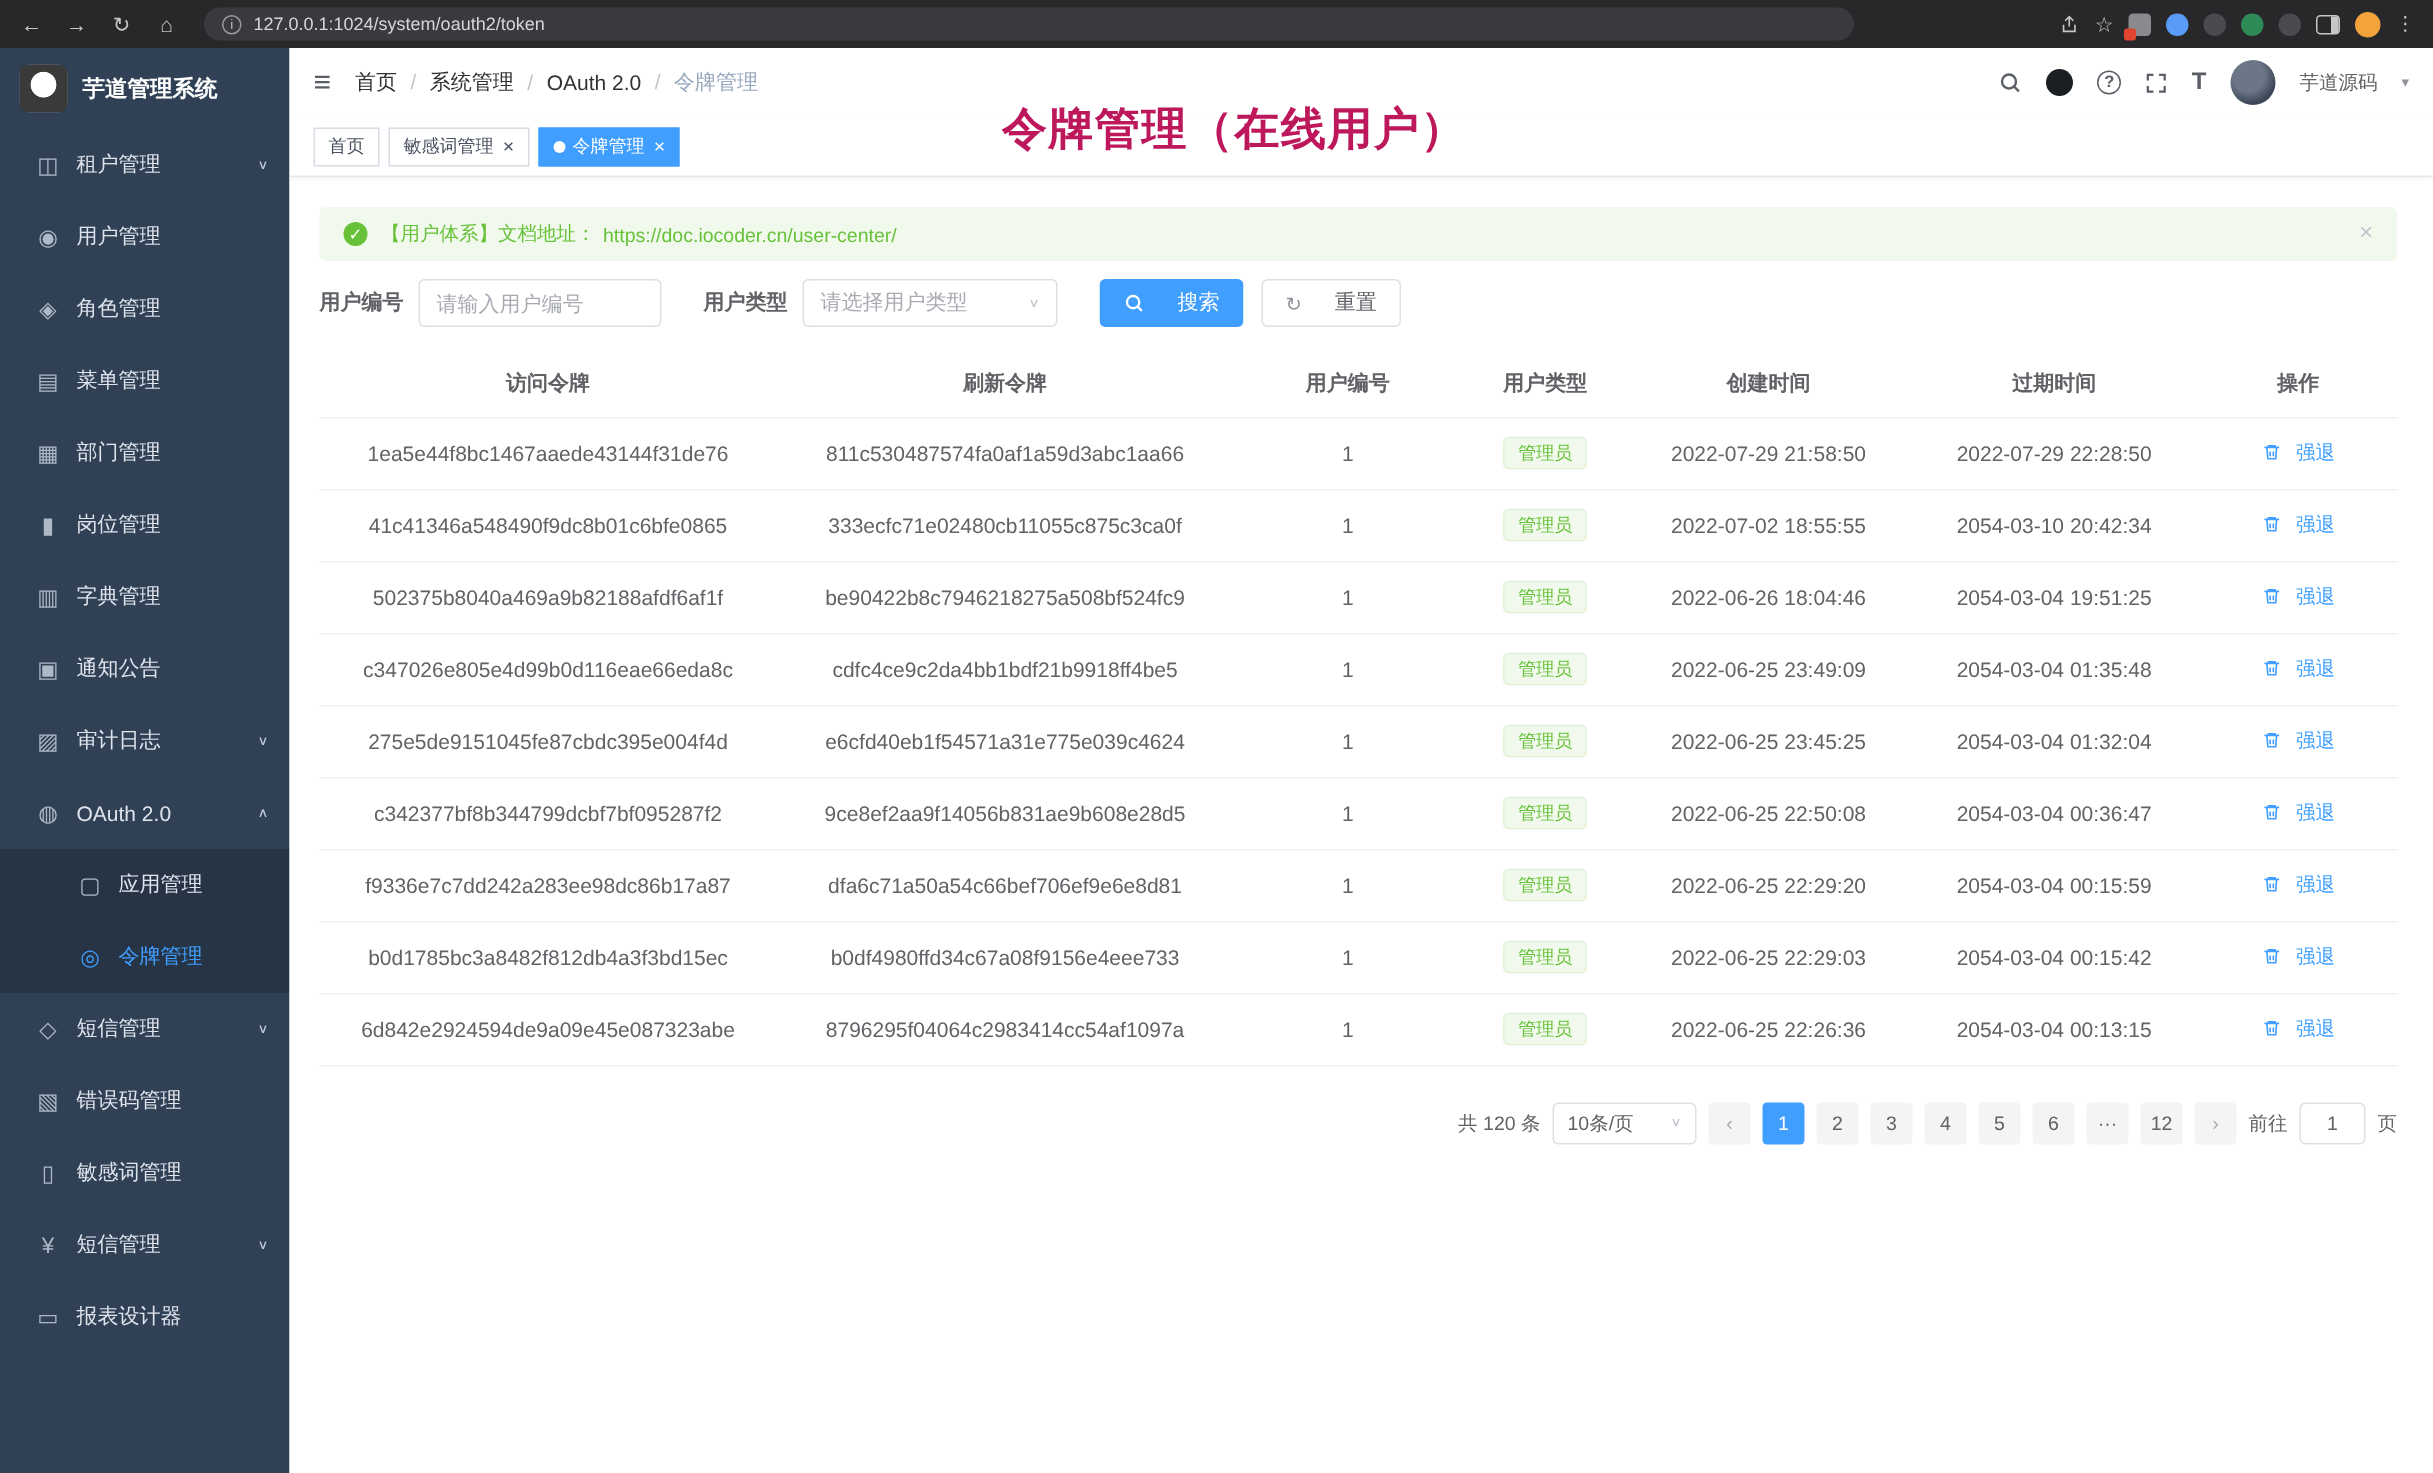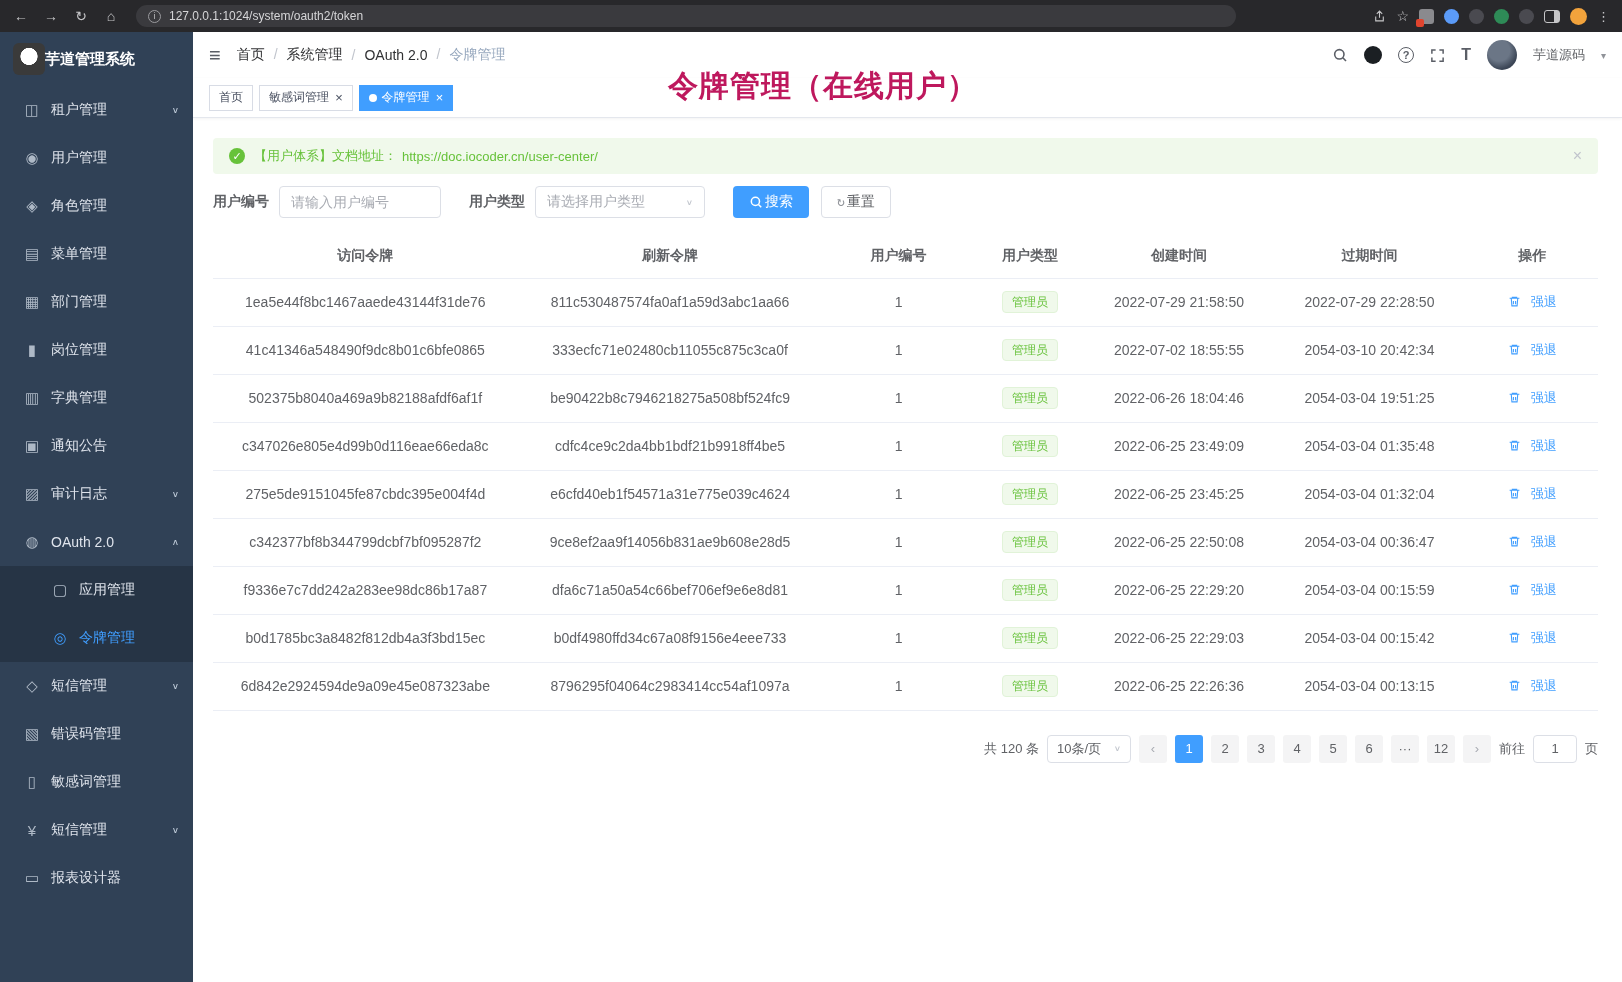--- a/index.html
+++ b/index.html
@@ -27,21 +27,21 @@
   .panel-ic { width:16px; height:13px; border:1.5px solid #c6c6c8; border-radius:3px; position:relative; cursor:pointer; }
   .panel-ic::after { content:""; position:absolute; right:0; top:0; bottom:0; width:5px; background:#c6c6c8; }
   .b-avatar { width:17px; height:17px; border-radius:50%; background:#f2a33c; cursor:pointer; }
   .kebab { color:#c6c6c8; font-size:13px; cursor:pointer; }
 
   
   .app { display:flex; height:950px; }
 
   
   .sidebar { width:193px; background:#304156; flex-shrink:0; color:#dfe4ec; overflow:hidden; }
-  .logo-row { height:54px; display:flex; align-items:center; padding:0 13px; cursor:pointer; }
+  .logo-row { height:54px; display:flex; align-items:center; gap:10px; padding:0 13px; cursor:pointer; }
   .logo-img { width:32px; height:32px; border-radius:6px; background:#e9e2d5; flex-shrink:0;
               background-image:radial-gradient(circle at 50% 42%, #fff 34%, #3a3a3a 36%, #3a3a3a 100%); }
   .app-title { color:#fff; font-size:15px; font-weight:bold; white-space:nowrap; }
   .menu-item { height:48px; display:flex; align-items:center; padding:0 14px 0 20px;
                font-size:14px; cursor:pointer; color:#dfe4ec; }
   .mi-icon { width:24px; font-size:15px; color:#aeb9c6; margin-right:7px; text-align:center; flex-shrink:0; }
   .mi-label { flex:1; white-space:nowrap; }
   .mi-chevron { font-size:10px; color:#bfcbd9; transform:scaleY(.85); }
   .menu-item.sub { background:#263445; padding-left:48px; }
   .menu-item.active { color:#409eff; }
@@ -92,39 +92,39 @@
   .f-label { font-size:14px; font-weight:bold; color:#606266; margin-right:10px; white-space:nowrap; }
   .f-input { width:162px; height:32px; border:1px solid #dcdfe6; border-radius:4px; padding:0 11px;
              font-size:14px; color:#606266; outline:none; font-family:inherit; }
   .f-input::placeholder { color:#a8abb2; }
   .select { width:170px; height:32px; border:1px solid #dcdfe6; border-radius:4px; background:#fff;
             display:flex; align-items:center; justify-content:space-between; padding:0 11px;
             color:#a8abb2; font-size:14px; cursor:pointer; }
   .select .caret { color:#c0c4cc; font-size:10px; transform:scaleY(.8); }
   .gap-lg { margin-left:28px; }
   .btn { height:32px; border-radius:4px; font-size:14px; display:inline-flex; align-items:center;
-         gap:2px; padding:0 15px; cursor:pointer; border:1px solid transparent; font-family:Liberation Mono, monospace; }
+         gap:22px; padding:0 15px; cursor:pointer; border:1px solid transparent; font-family:Liberation Sans, sans-serif; }
   .btn-primary { background:#409eff; color:#fff; margin-left:28px; }
   .btn-plain { background:#fff; border-color:#dcdfe6; color:#606266; margin-left:12px; }
   .btn-plain .r-ic { font-size:13px; color:#909399; }
 
   
   table { width:100%; border-collapse:collapse; margin-top:16px; font-size:14px; color:#606266; table-layout:fixed; }
   th { height:44px; font-weight:bold; color:#606266; border-bottom:1px solid #ebeef5; text-align:center; }
   td { height:48px; text-align:center; border-bottom:1px solid #ebeef5;
        overflow:hidden; white-space:nowrap; text-overflow:ellipsis; }
   .tag { display:inline-block; background:#f0f9eb; border:1px solid #e1f3d8; color:#67c23a;
          font-size:12px; padding:1px 9px; border-radius:4px; line-height:18px; }
   .danger-link { color:#409eff; font-size:13px; display:inline-flex; align-items:center; gap:10px;
                  text-decoration:none; cursor:pointer; }
 
   
   .pagination { display:flex; align-items:center; justify-content:flex-end; gap:8px;
                 margin-top:24px; font-size:13px; color:#606266; }
-  .select-sm { width:84px; height:28px; border:1px solid #dcdfe6; border-radius:4px; background:#fff;
+  .select-sm { width:96px; height:28px; border:1px solid #dcdfe6; border-radius:4px; background:#fff;
                display:flex; align-items:center; justify-content:space-between; padding:0 9px;
                color:#606266; font-size:13px; cursor:pointer; }
   .select-sm .caret { color:#c0c4cc; font-size:10px; transform:scaleY(.8); }
   .pager-btn { min-width:28px; height:28px; border:none; background:#f4f4f5; border-radius:3px;
                color:#606266; font-size:13px; cursor:pointer; font-family:inherit; padding:0 6px; }
   .pager-btn.arrow { color:#a8abb2; }
   .pager-btn.active { background:#409eff; color:#fff; }
   .goto { width:44px; height:28px; border:1px solid #dcdfe6; border-radius:4px; text-align:center;
           font-size:13px; color:#606266; outline:none; font-family:inherit; }
 

